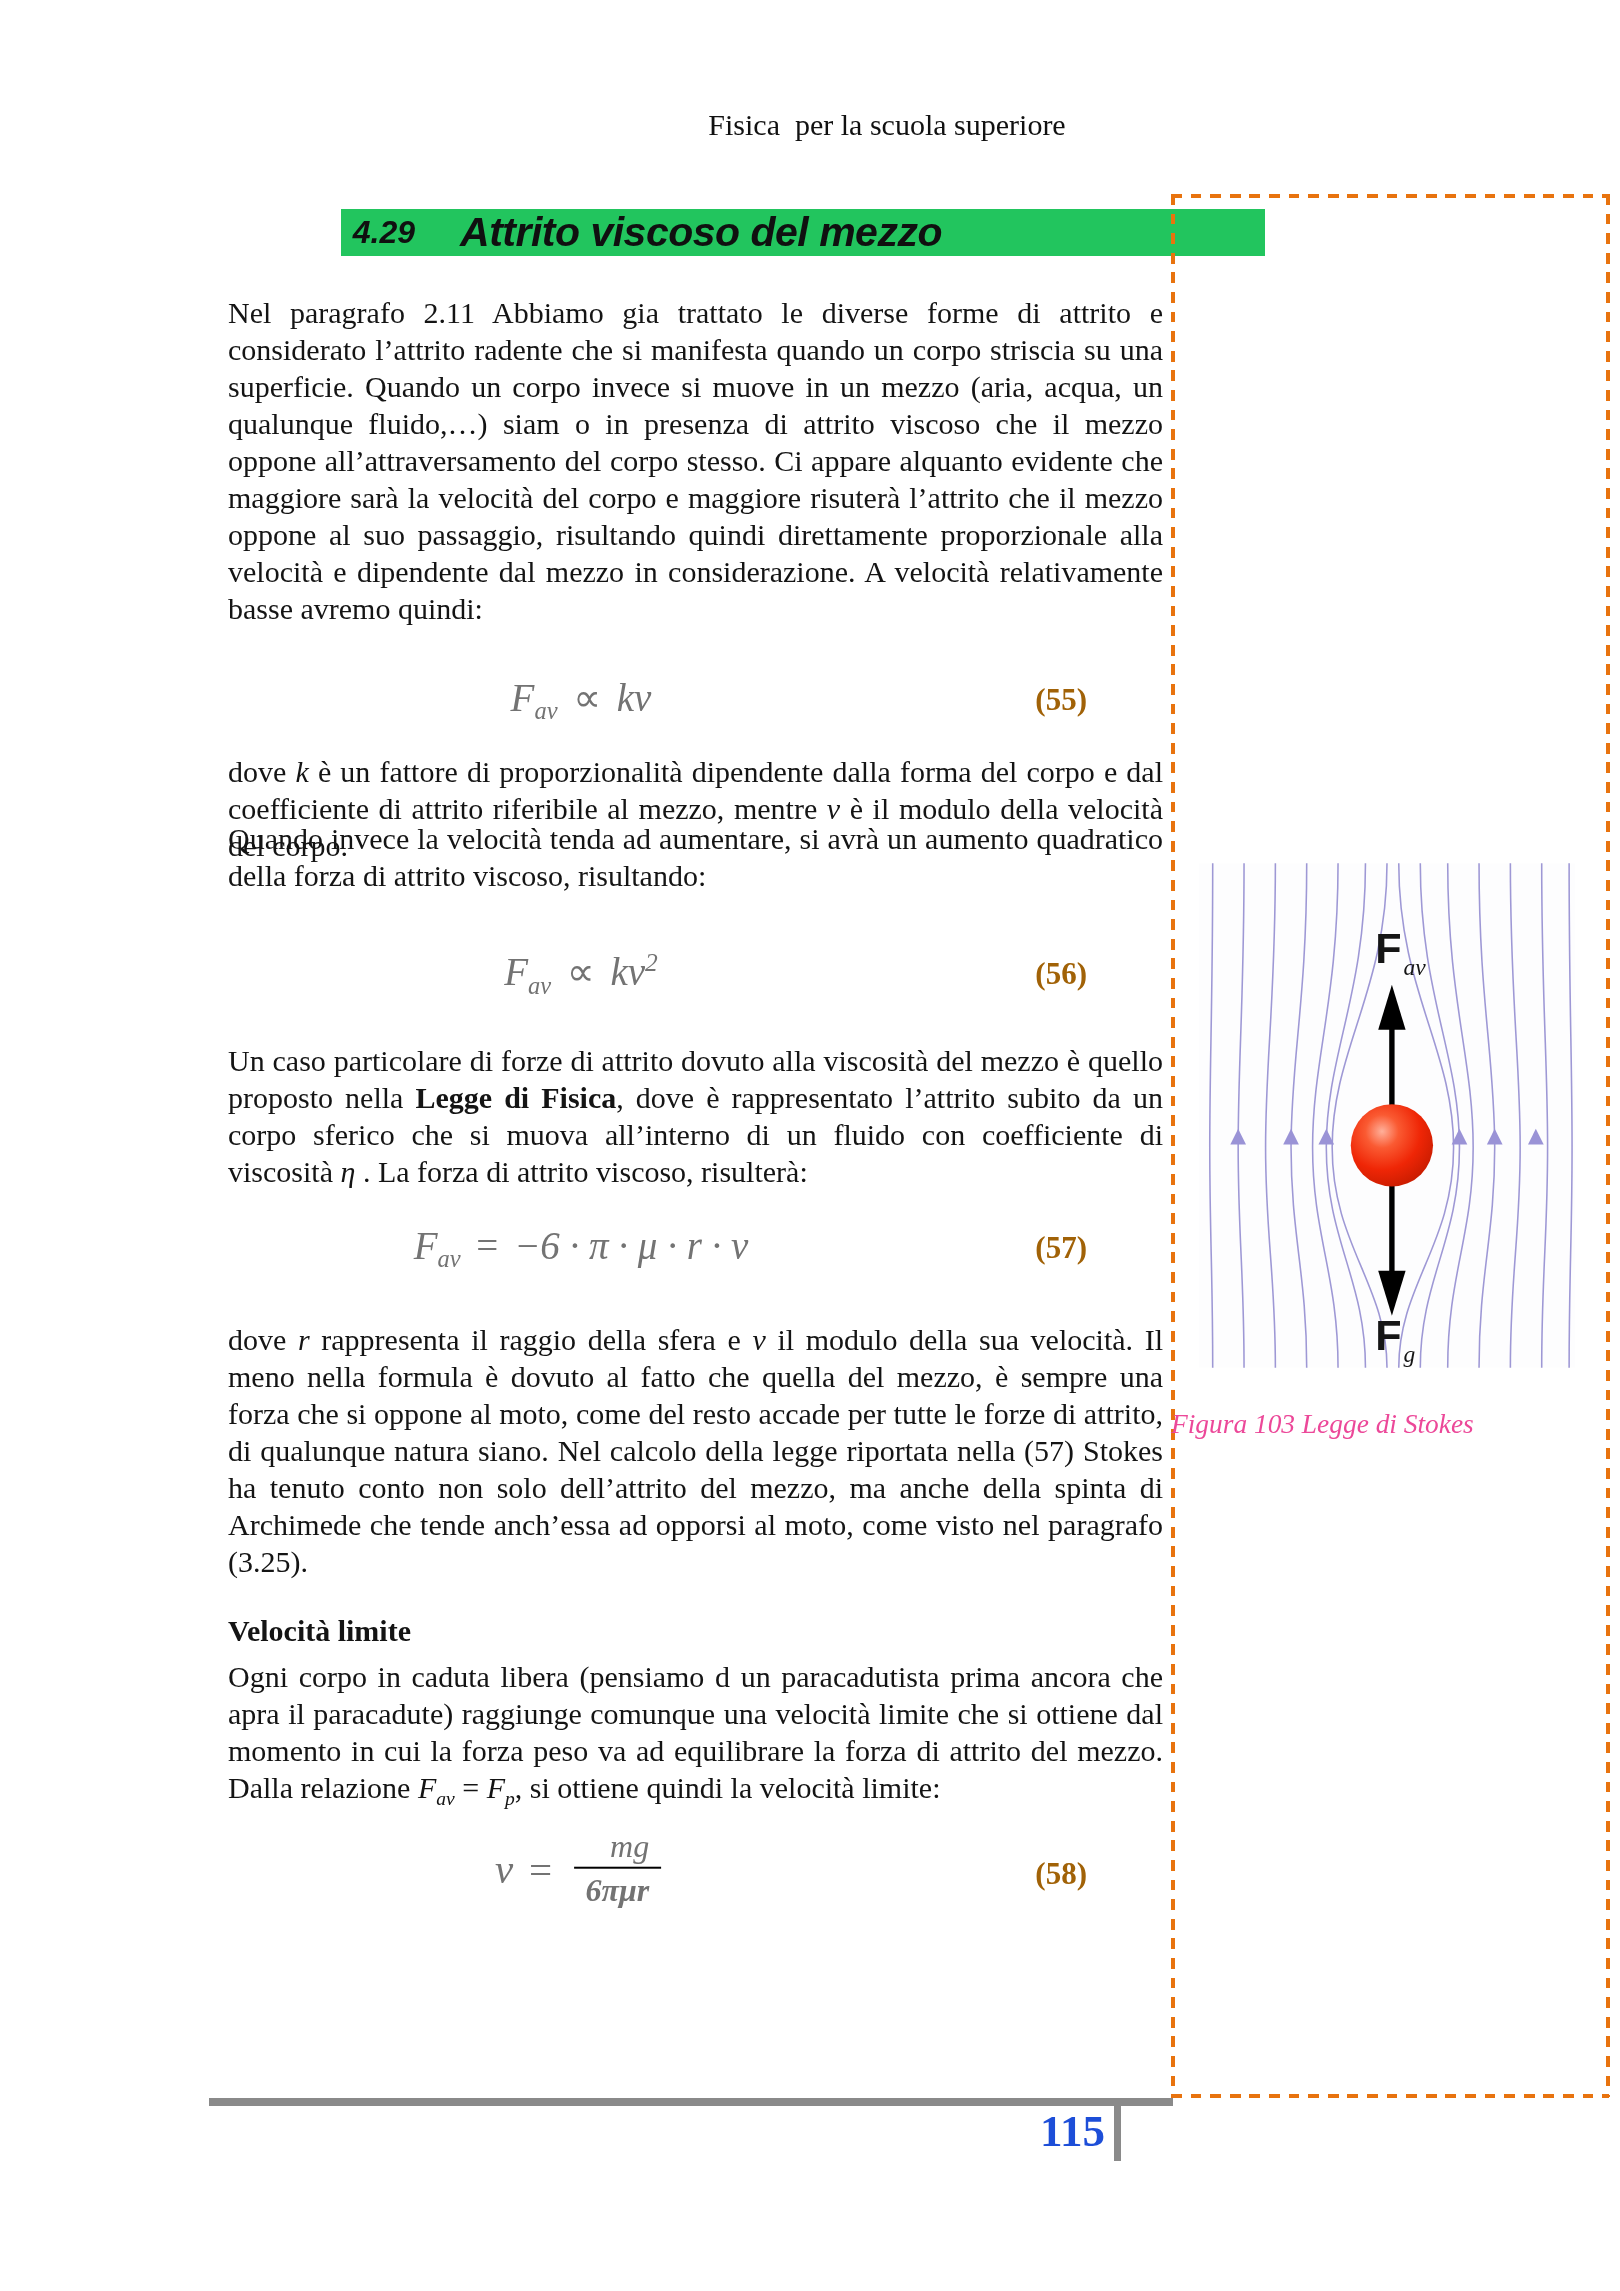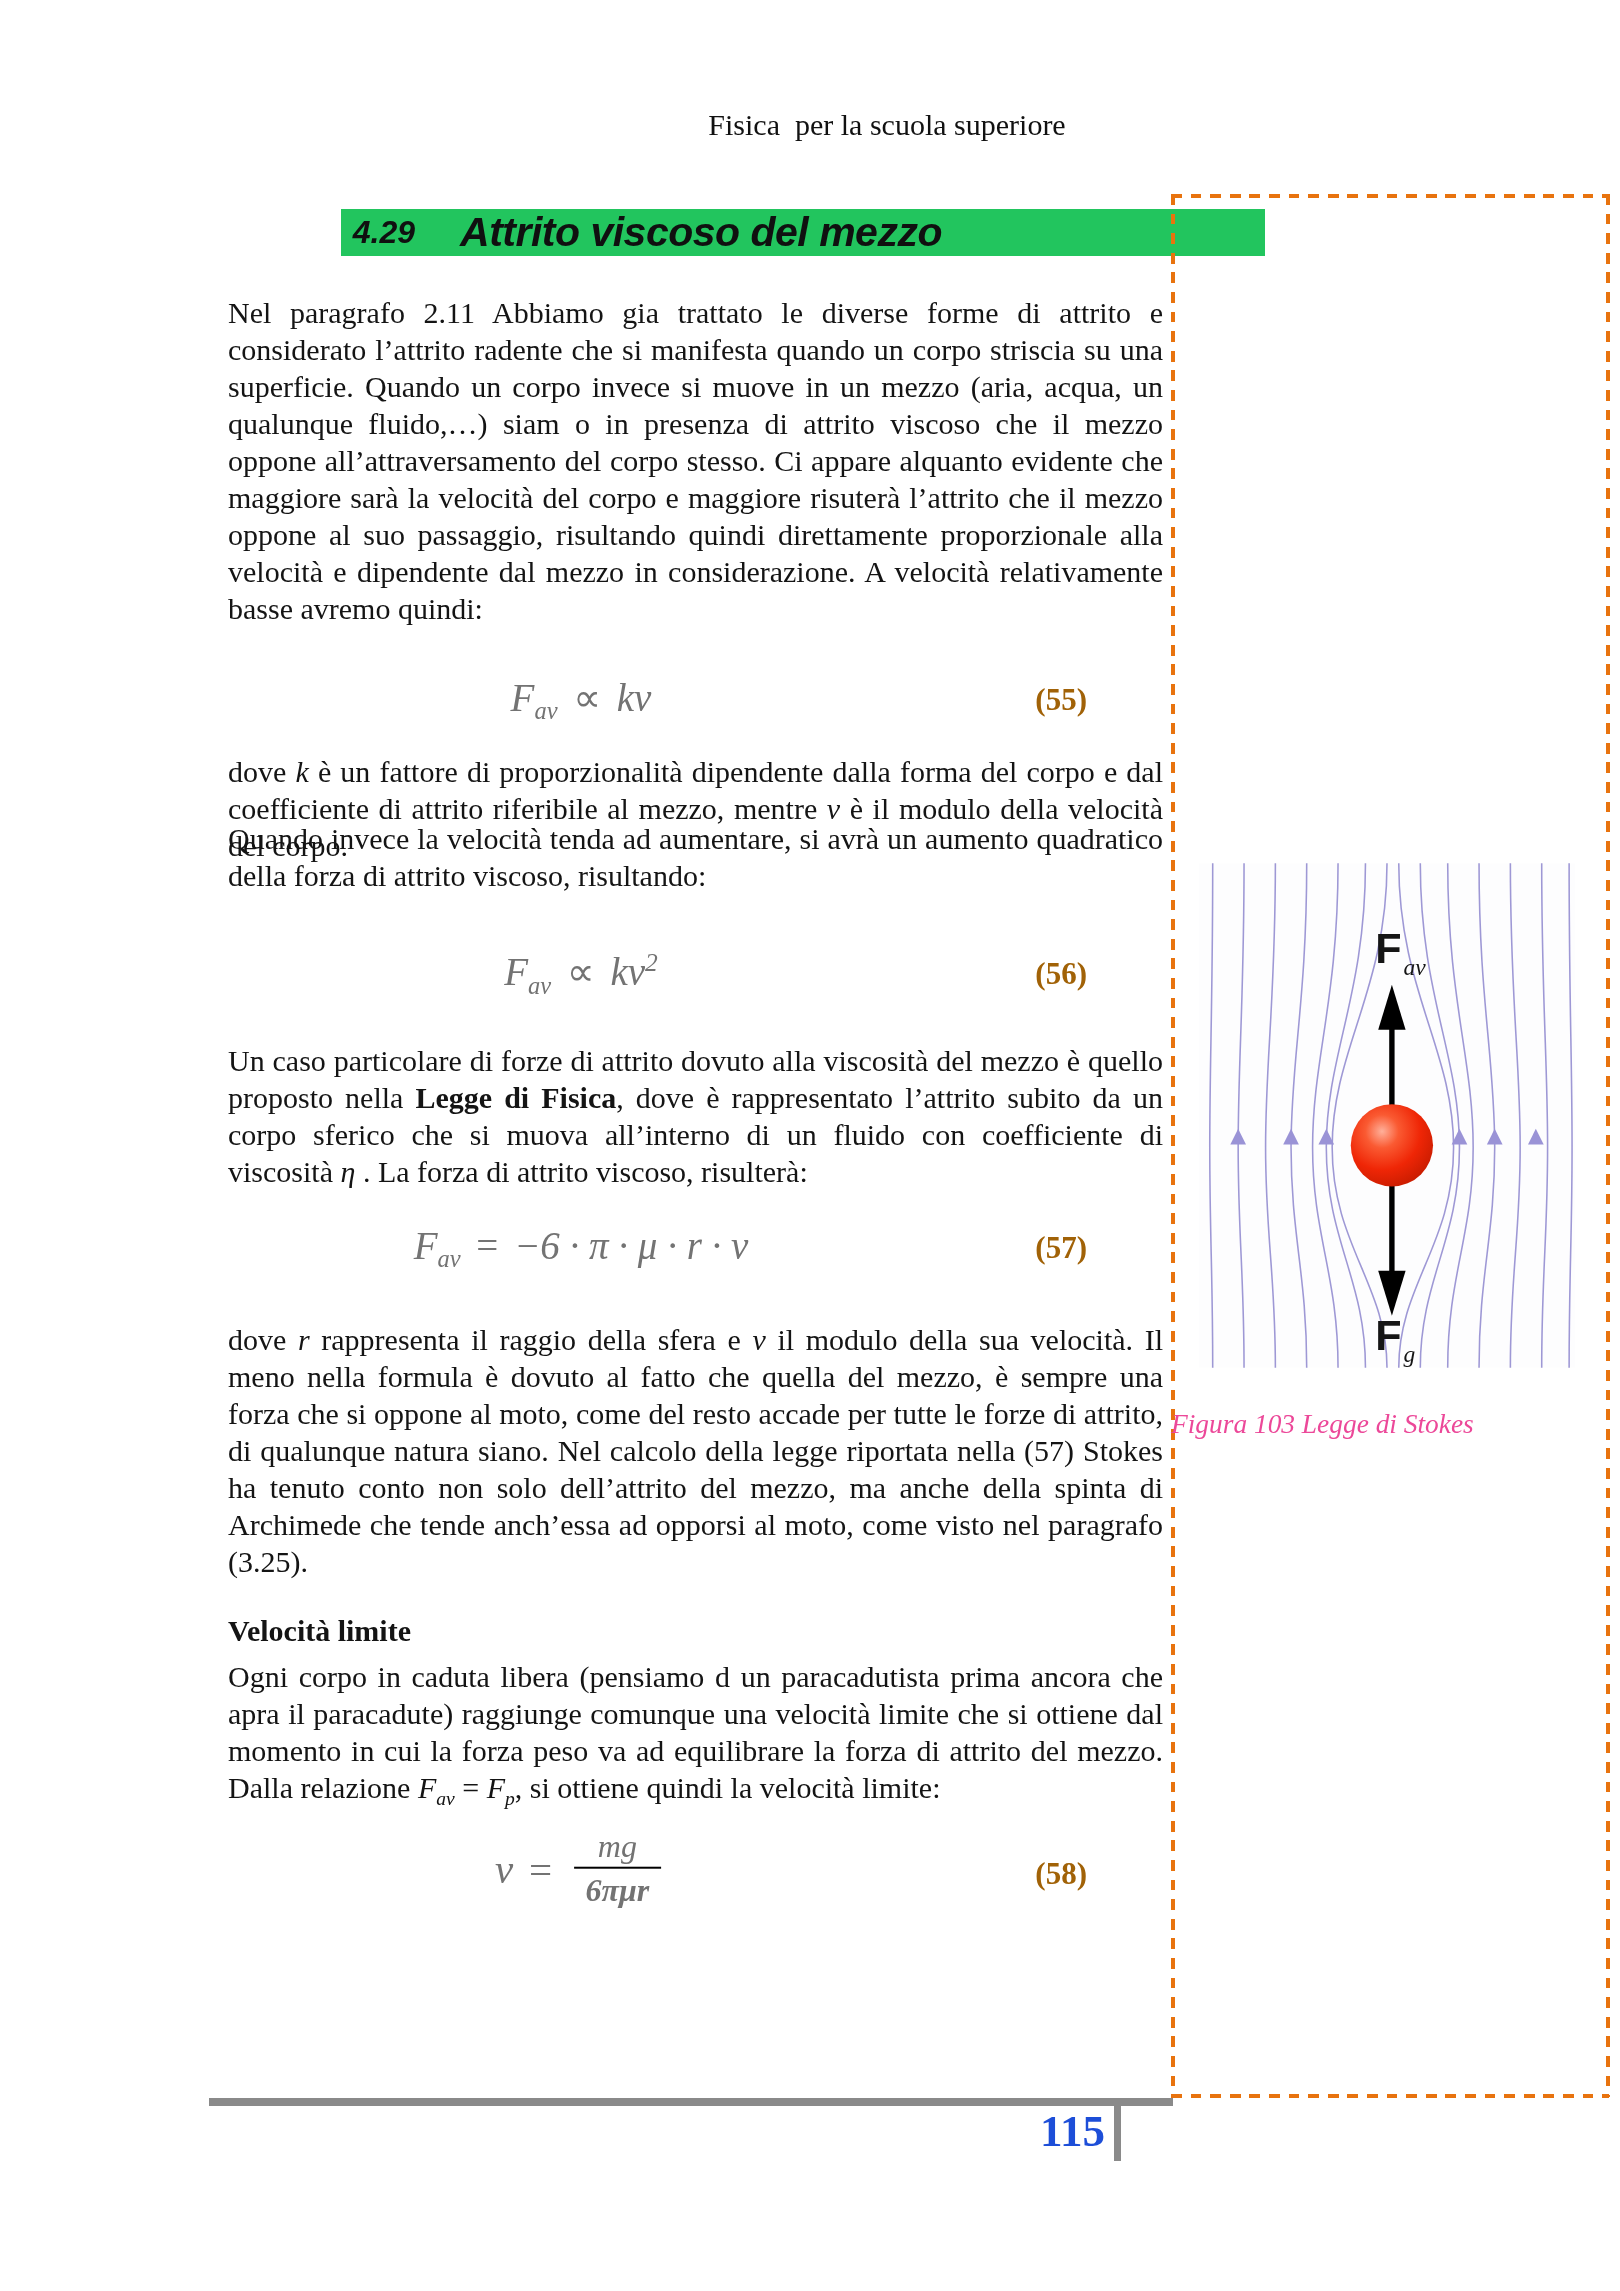--- a/index.html
+++ b/index.html
@@ -23,21 +23,21 @@
 
   .eqrow{position:absolute;left:228px;width:935px;height:74px;}
   .formula{position:absolute;left:353px;top:50%;transform:translate(-50%,-50%);
     font:italic 39px "Liberation Serif",serif;white-space:nowrap;color:#737373;}
   .formula sub{font-size:24.5px;font-style:italic;}
   .formula .sup{font-size:25.5px;vertical-align:13.7px;font-style:italic;}
   .rel{font-style:normal;margin:0 15.7px;}
   .eqnum{position:absolute;right:76px;top:50%;transform:translateY(-50%);
     font:bold 31px "Liberation Serif",serif;font-style:normal;color:#a16207;}
 
-  .frac{display:inline-block;vertical-align:middle;text-align:center;margin:0 5.9px;transform:translateY(-5.9px);}
+  .frac{display:inline-block;vertical-align:middle;text-align:right;margin:0 5.9px;transform:translateY(-5.9px);}
   .fnum{display:block;padding:0 11.8px 3.9px;border-bottom:2.9px solid #000;font-size:32px;line-height:33px;}
   .fden{display:block;padding:4.9px 11.8px 0;font-size:32px;line-height:33px;font-weight:bold;}
 
   .dash-h{position:absolute;height:3.9px;
     background:repeating-linear-gradient(90deg,#E8730E 0 10.8px,transparent 10.8px 19.6px);}
   .dash-v{position:absolute;width:3.9px;
     background:repeating-linear-gradient(180deg,#E8730E 0 10.8px,transparent 10.8px 19.6px);}
 
   .figure{position:absolute;left:1199px;top:863px;width:376px;height:505px;}
   .figcaption{position:absolute;left:1171px;top:1409px;width:438px;

